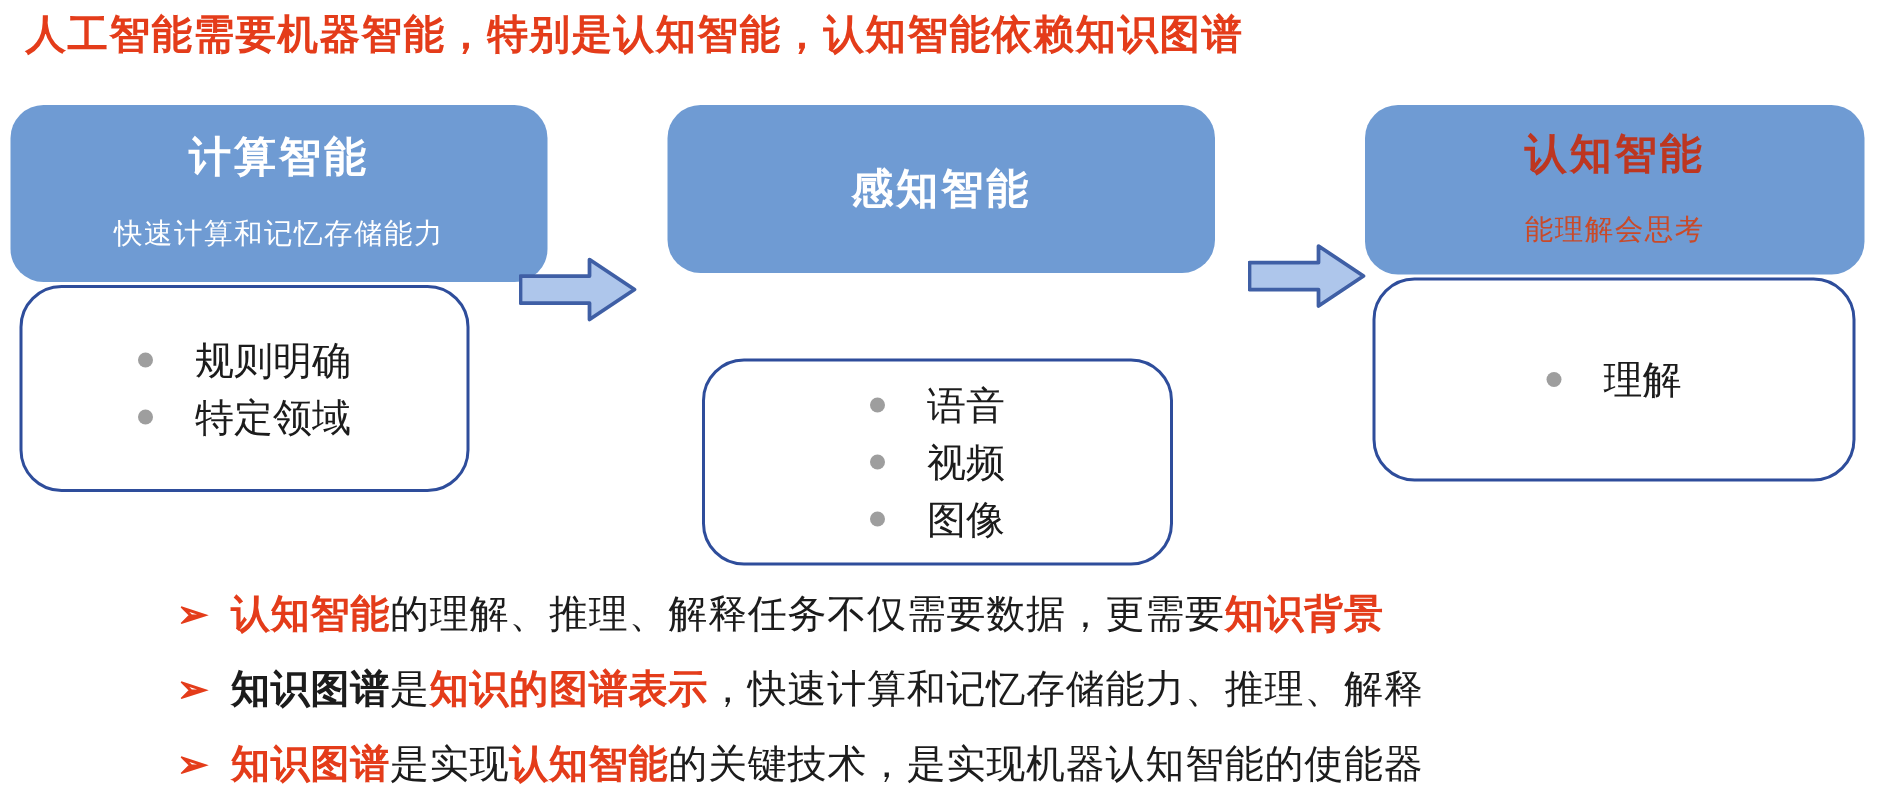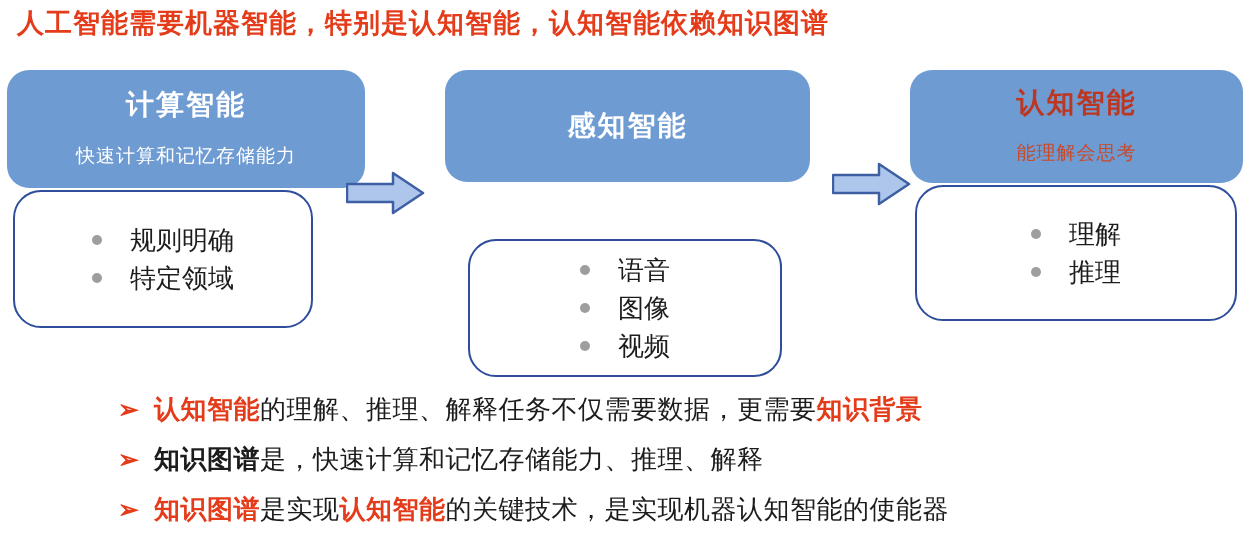--- a/index.html
+++ b/index.html
@@ -84,61 +84,58 @@
     <div class="h-title">感知智能</div>
   </div>
   <div class="bodybox" id="body2">
     <div class="list">
       <div class="li">
         <span class="dot"></span>
         <span>语音</span>
       </div>
       <div class="li">
         <span class="dot"></span>
-        <span>图像</span>
+        <span>视频</span>
       </div>
       <div class="li">
         <span class="dot"></span>
-        <span>视频</span>
+        <span>图像</span>
       </div>
     </div>
   </div>
 
   <svg class="arrow" id="arrow2" width="80" height="46" viewBox="0 0 80 46">
     <polygon points="1,14 47,14 47,3 77,23 47,43 47,32 1,32"></polygon>
   </svg>
 
   <div class="hdr cognitive" id="hdr3">
     <div class="h-title">认知智能</div>
     <div class="h-sub">能理解会思考</div>
   </div>
   <div class="bodybox" id="body3">
     <div class="list">
       <div class="li">
         <span class="dot"></span>
         <span>理解</span>
       </div>
-      <div class="li">
-        <span class="dot"></span>
-        <span>推理</span>
-      </div>
     </div>
   </div>
 
   <div class="takeaway" id="tk1">
     <span class="marker">➢</span>
     <span class="seg red-bold">认知智能</span>
     <span class="seg">的理解、推理、解释任务不仅需要数据，更需要</span>
     <span class="seg red-bold">知识背景</span>
   </div>
 
   <div class="takeaway" id="tk2">
     <span class="marker">➢</span>
     <span class="seg black-bold">知识图谱</span>
     <span class="seg">是</span>
+    <span class="seg red-bold">知识的图谱表示</span>
     <span class="seg">，快速计算和记忆存储能力、推理、解释</span>
   </div>
 
   <div class="takeaway" id="tk3">
     <span class="marker">➢</span>
     <span class="seg red-bold">知识图谱</span>
     <span class="seg">是实现</span>
     <span class="seg red-bold">认知智能</span>
     <span class="seg">的关键技术，是实现机器认知智能的使能器</span>
   </div>

